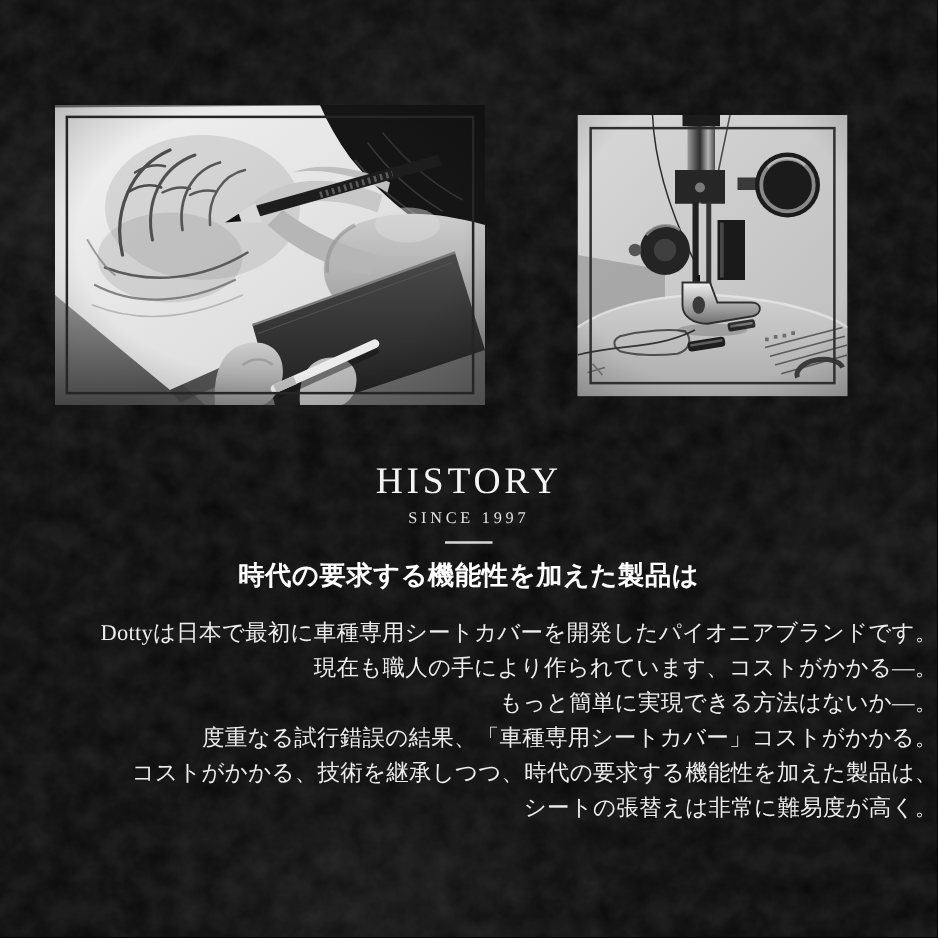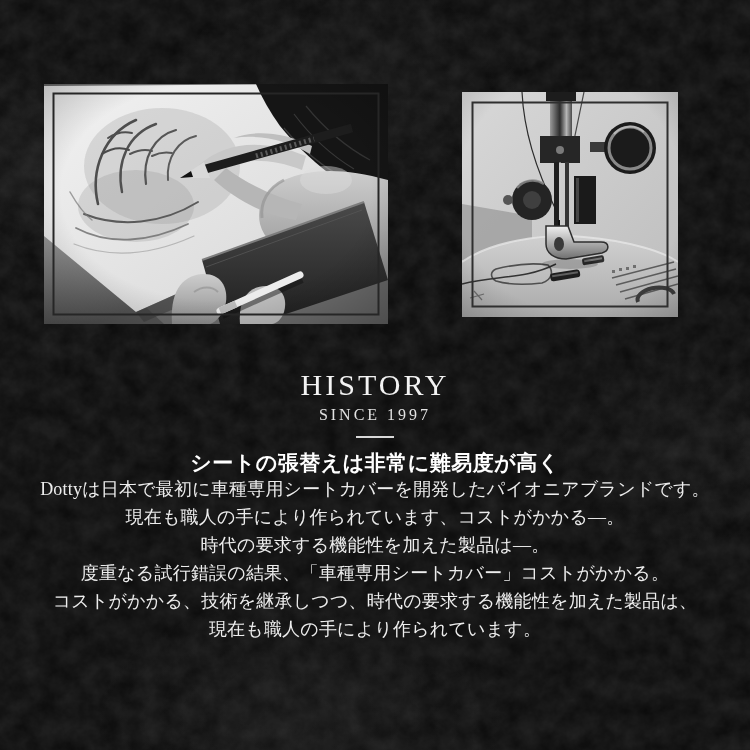--- a/index.html
+++ b/index.html
@@ -22,31 +22,31 @@
   .photo-left{left:44px;top:84px;width:344px;height:240px;}
   .photo-right{left:462px;top:92px;width:216px;height:225px;}
   .history{
     position:absolute;left:0;top:370px;width:750px;text-align:center;color:#f2f2f2;
   }
   .title{
     font-size:30px;line-height:1;letter-spacing:3px;color:#f3f3f3;font-weight:400;
     margin:0;
   }
   .subtitle{
-    font-size:16px;line-height:1;letter-spacing:3px;color:#e2e2e2;margin-top:7px;
+    font-size:13px;line-height:1;letter-spacing:3px;color:#e2e2e2;margin-top:7px;
   }
   .divider{
     width:38px;height:2px;background:#d9d9d9;margin:13px auto 0 auto;
   }
   .headline{
     font-size:21px;line-height:1.15;font-weight:700;color:#ffffff;margin-top:13px;
     letter-spacing:.5px;
   }
   .paragraph{
-    margin-top:0;font-size:18px;line-height:28px;color:#ededed;letter-spacing:.2px;
+    margin-top:20px;font-size:18px;line-height:28px;color:#ededed;letter-spacing:.2px;text-align:right;
   }
   .pline{height:28px;}
 </style>
 </head>
 <body>
 
 <div class="page">
 
   <svg class="noise" width="750" height="750" aria-hidden="true">
     <filter id="grain">
@@ -230,24 +230,24 @@
       <ellipse cx="97" cy="152" rx="5" ry="7" fill="#3a3a3a"></ellipse>
     </g>
     <rect width="216" height="225" fill="url(#vigR)"></rect>
     <rect x="10.5" y="10.5" width="195" height="204" fill="none" stroke="#2f2f2f" stroke-width="2"></rect>
   </svg>
 
   <div class="history">
     <h2 class="title">HISTORY</h2>
     <div class="subtitle">SINCE 1997</div>
     <div class="divider"></div>
-    <div class="headline">シートの張替えは非常に難易度が高く</div>
+    <div class="headline">時代の要求する機能性を加えた製品は</div>
     <div class="paragraph">
       <div class="pline">Dottyは日本で最初に車種専用シートカバーを開発したパイオニアブランドです。</div>
       <div class="pline">現在も職人の手により作られています、コストがかかる―。</div>
-      <div class="pline">時代の要求する機能性を加えた製品は―。</div>
+      <div class="pline">もっと簡単に実現できる方法はないか―。</div>
       <div class="pline">度重なる試行錯誤の結果、「車種専用シートカバー」コストがかかる。</div>
       <div class="pline">コストがかかる、技術を継承しつつ、時代の要求する機能性を加えた製品は、</div>
-      <div class="pline">現在も職人の手により作られています。</div>
+      <div class="pline">シートの張替えは非常に難易度が高く。</div>
     </div>
   </div>
 
 </div>
 
 </body></html>

